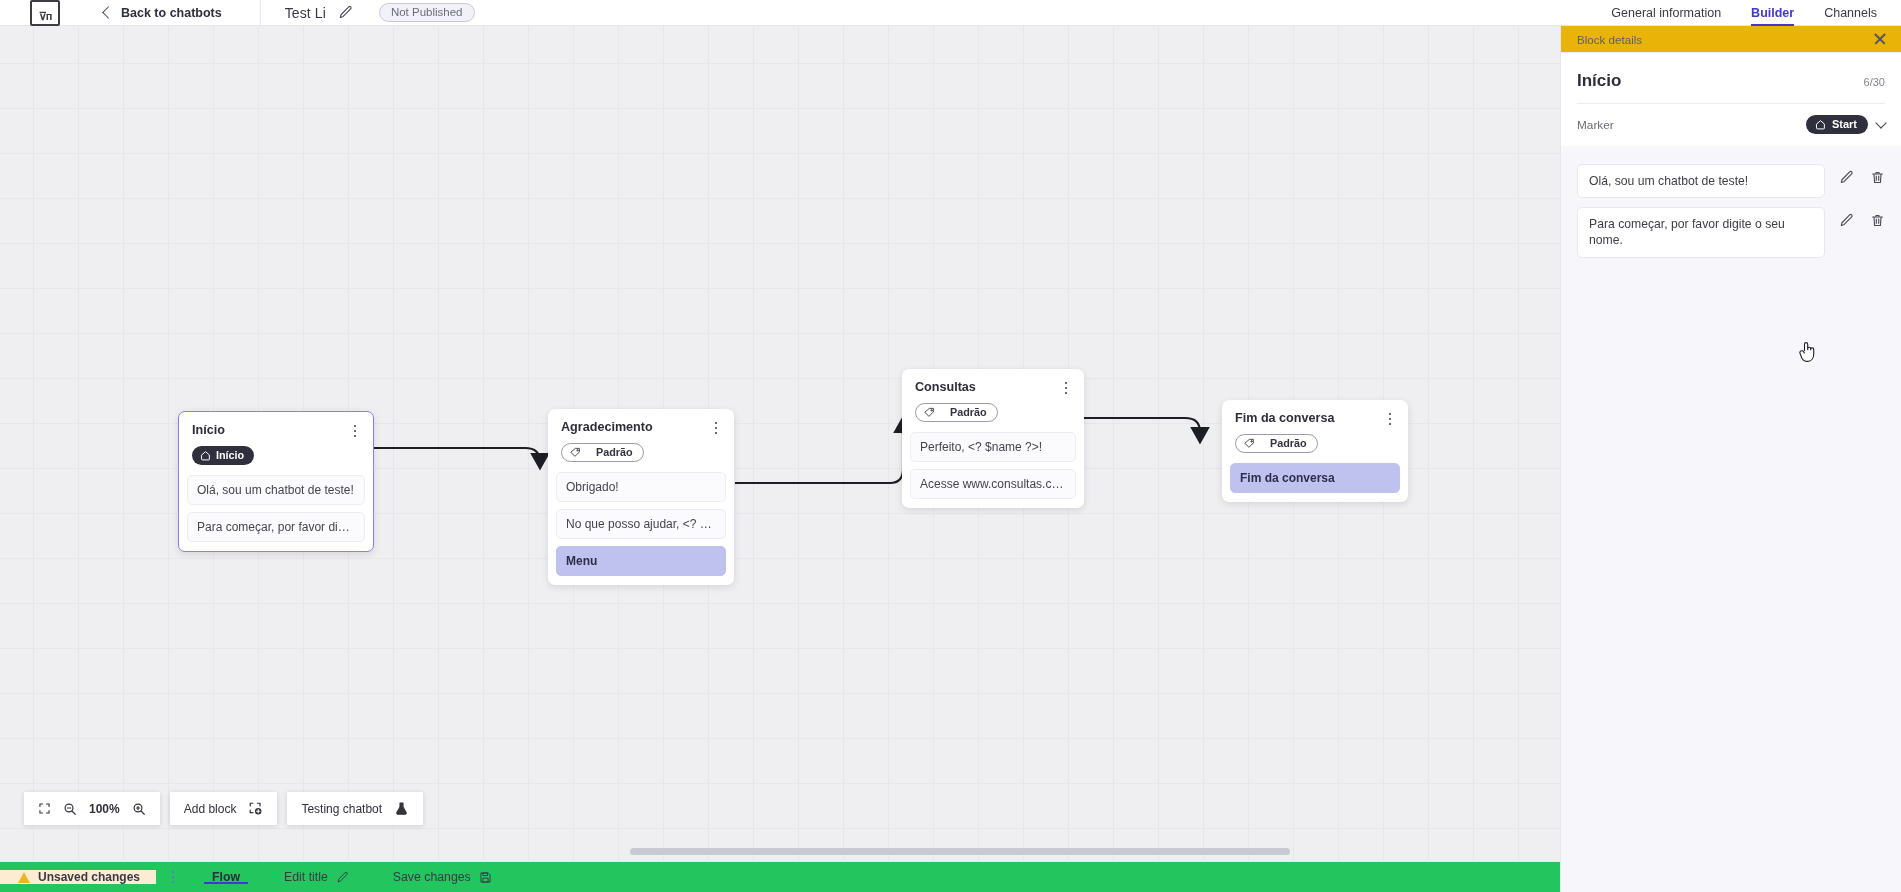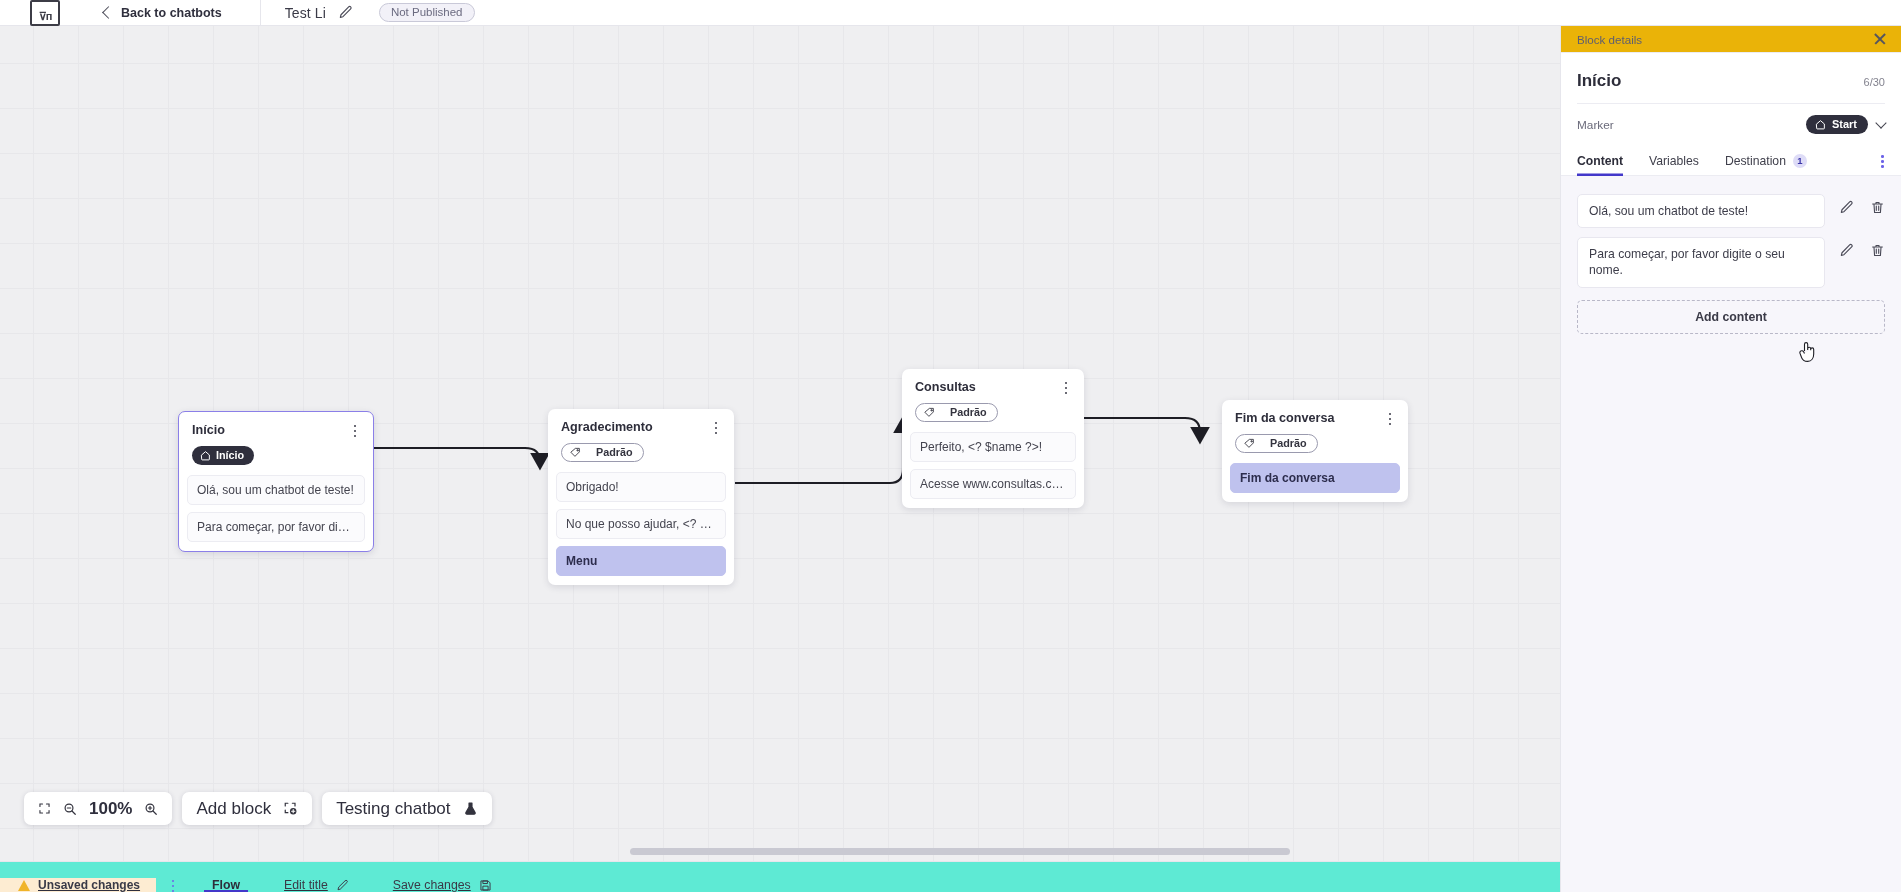--- a/index.html
+++ b/index.html
@@ -113,38 +113,38 @@
   }
   .msg.accent { background: #bfc2ee; border-color: #bfc2ee; color: #2d2d4d; font-weight: 700; }
 
   svg.wires { position: absolute; inset: 0; width: 1560px; height: 835px; pointer-events: none; }
 
   
   .canvas-tools {
     position: absolute; left: 24px; bottom: 36px; display: flex; gap: 10px; z-index: 12;
   }
   .tool-pill {
-    background: #ffffff; border-radius: 7px; box-shadow: 0 1px 5px rgba(40,40,70,.16);
+    background: #ffffff; border-radius: 1px; box-shadow: 0 1px 5px rgba(40,40,70,.16);
     height: 33px; display: flex; align-items: center; gap: 12px;
-    padding: 0 14px; font-size: 17px; color: #2f2f3d; cursor: pointer;
+    padding: 0 14px; font-size: 12px; color: #2f2f3d; cursor: pointer;
   }
   .tool-pill .zl { font-weight: 600; }
   .icon-btn { display: inline-flex; align-items: center; justify-content: center; cursor: pointer; }
 
   
   .h-scroll {
     position: absolute; left: 630px; bottom: 6px; width: 660px; height: 7px;
     background: #c9c9d2; border-radius: 4px; z-index: 11; cursor: pointer;
   }
 
   
   .bottombar {
     position: absolute; left: 0; bottom: 0; width: 1560px; height: 31px;
-    background: #5eead4; border-top: 1px solid #e6e6ec;
-    display: flex; align-items: flex-end; z-index: 25; text-decoration: underline;
+    background: #22c55e; border-top: 1px solid #e6e6ec;
+    display: flex; align-items: center; z-index: 25;
   }
   .unsaved {
     background: #fdecd2; display: flex; align-items: center; gap: 8px;
     padding: 0 16px 0 18px; font-size: 12px; font-weight: 700; color: #3a3a47;
   }
   .warn-tri { width: 0; height: 0; border-left: 6.5px solid transparent;
     border-right: 6.5px solid transparent; border-bottom: 11px solid #f0b429; }
   .bb-kebab {
     display: flex; flex-direction: column; justify-content: center; align-items: center;
     gap: 2.5px; width: 34px; cursor: pointer;
@@ -259,20 +259,25 @@
     </div>
     <div class="title-divider"></div>
     <span class="doc-title">Test Li</span>
     <span class="pencil-top">
       <svg width="15" height="15" viewBox="0 0 20 20" fill="none" stroke="#4a4a57" stroke-width="1.5" stroke-linecap="round" stroke-linejoin="round">
         <path d="M14.2 2.6a1.9 1.9 0 0 1 2.7 2.7L6.6 15.6l-3.5.9.9-3.5z"></path>
       </svg>
     </span>
     <span class="badge-np">Not Published</span>
 
+    <div class="top-tabs">
+      <div class="top-tab">General information</div>
+      <div class="top-tab active">Builder</div>
+      <div class="top-tab">Channels</div>
+    </div>
   </div>
 
   <div class="canvas">
     <div class="canvas-inner">
 
       <svg class="wires">
         <defs>
           <marker id="arrow" markerWidth="9" markerHeight="9" refX="6" refY="4.5" orient="auto">
             <path d="M0,0 L8,4.5 L0,9 z" fill="#1d1d24"></path>
           </marker>
@@ -467,37 +472,20 @@
             <svg width="11" height="11" viewBox="0 0 20 20" fill="none" stroke="#fff" stroke-width="1.8" stroke-linecap="round" stroke-linejoin="round">
               <path d="M3 9l7-6 7 6v8a1 1 0 0 1-1 1H4a1 1 0 0 1-1-1z"></path>
             </svg>
             <span>Start</span>
           </span>
           <span class="chev-down"></span>
         </div>
       </div>
     </div>
 
-    <div class="panel-tabs">
-      <div class="p-tab active">
-        <span>Content</span>
-      </div>
-      <div class="p-tab">
-        <span>Variables</span>
-      </div>
-      <div class="p-tab">
-        <span>Destination</span>
-        <span class="count-pill">1</span>
-      </div>
-      <div class="p-kebab">
-          <i></i>
-          <i></i>
-          <i></i>
-        </div>
-    </div>
 
     <div class="panel-content">
       <div class="content-row">
         <div class="content-box">Olá, sou um chatbot de teste!</div>
         <div class="row-actions">
           <span class="icon-btn">
             <svg width="15" height="15" viewBox="0 0 20 20" fill="none" stroke="#4a4a57" stroke-width="1.5" stroke-linecap="round" stroke-linejoin="round">
               <path d="M14.2 2.6a1.9 1.9 0 0 1 2.7 2.7L6.6 15.6l-3.5.9.9-3.5z"></path>
             </svg>
           </span>
@@ -517,23 +505,20 @@
             </svg>
           </span>
           <span class="icon-btn">
             <svg width="15" height="15" viewBox="0 0 20 20" fill="none" stroke="#4a4a57" stroke-width="1.5" stroke-linecap="round" stroke-linejoin="round">
               <path d="M3.5 5.3h13M8 5.3V3.4h4v1.9M5.3 5.3l.8 11.3h7.8l.8-11.3M8.4 8.2v5.6M11.6 8.2v5.6"></path>
             </svg>
           </span>
         </div>
       </div>
 
-      <div class="add-content">
-        <span>Add content</span>
-      </div>
     </div>
   </div>
 
   <div class="cursor-hand">
     <svg width="22" height="26" viewBox="0 0 22 26" fill="#ffffff" stroke="#1d1d24" stroke-width="1.1" stroke-linejoin="round">
       <path d="M7.5 11V4.2a1.6 1.6 0 0 1 3.2 0V10m0-1.2a1.5 1.5 0 0 1 3 0v1.4m0-.8a1.5 1.5 0 0 1 3 0v4.6c0 4.2-2.3 7.4-6 7.4-3.5 0-5.6-2-6.4-4.6L3 13.4c-.5-1.2.2-2.3 1.3-2.6 1-.3 1.9.2 2.3 1l.9 1.8"></path>
     </svg>
   </div>
 
 </div>

